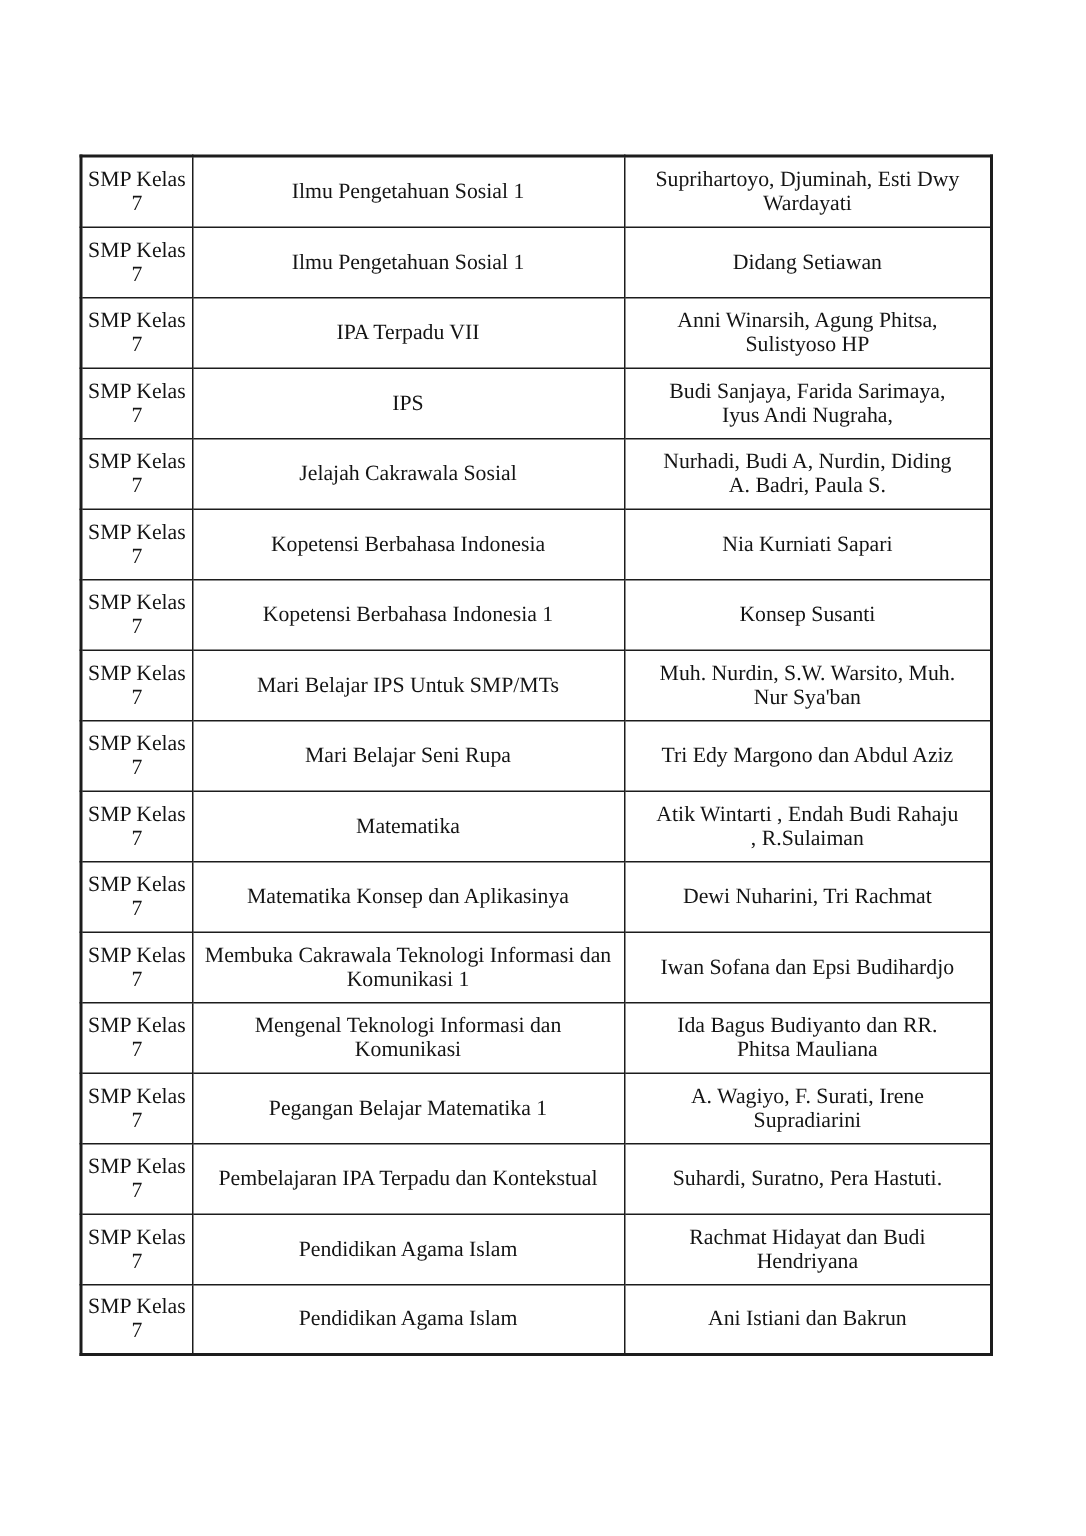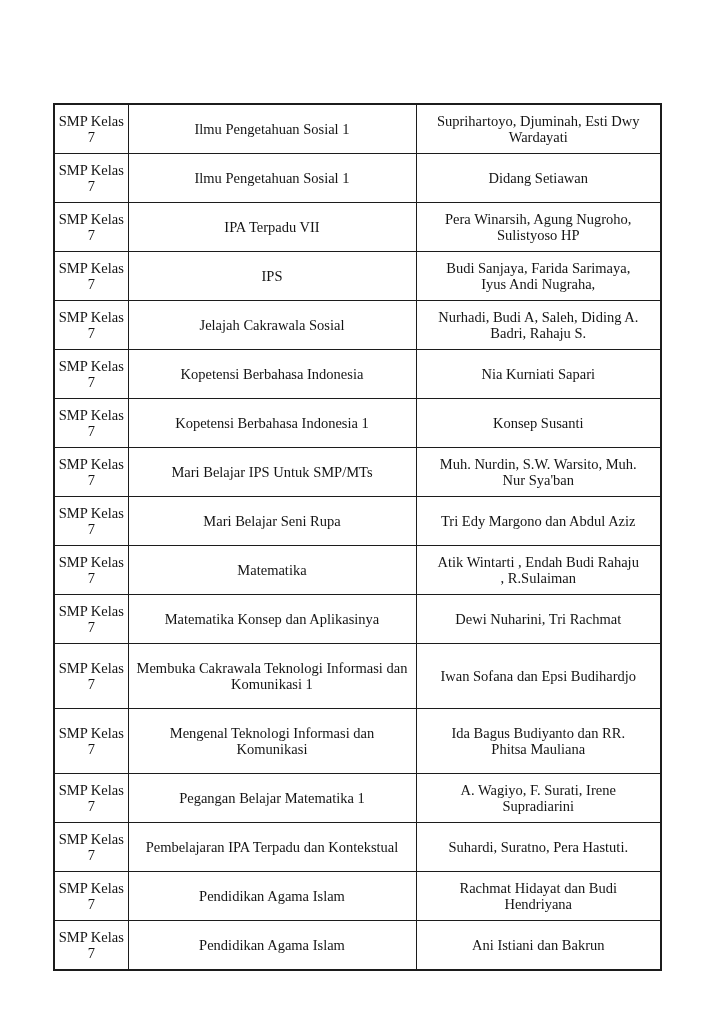--- a/index.html
+++ b/index.html
@@ -32,21 +32,21 @@
   table.books td {
     border: 1px solid var(--border-color, #1c1c1c);
     text-align: center;
     vertical-align: middle;
     font-size: 14.5px;
     line-height: 16px;
     padding: 2px 4px;
     overflow: hidden;
   }
   table.books td.kelas   { padding: 2px 2px; }
-  table.books td.judul   { padding: 16px 6px; }
+  table.books td.judul   { padding: 1px 6px; }
   table.books td.penulis { padding: 2px 20px; }
 </style>
 </head>
 <body>
 
 <div class="page">
   <table class="books">
     <colgroup>
       <col class="c1">
       <col class="c2">
@@ -61,33 +61,33 @@
 
   <tr>
     <td class="kelas">SMP Kelas 7</td>
     <td class="judul">Ilmu Pengetahuan Sosial 1</td>
     <td class="penulis">Didang Setiawan</td>
   </tr>
 
   <tr>
     <td class="kelas">SMP Kelas 7</td>
     <td class="judul">IPA Terpadu VII</td>
-    <td class="penulis">Pera Winarsih, Agung Nugroho, Sulistyoso HP</td>
+    <td class="penulis">Anni Winarsih, Agung Phitsa, Sulistyoso HP</td>
   </tr>
 
   <tr>
     <td class="kelas">SMP Kelas 7</td>
     <td class="judul">IPS</td>
     <td class="penulis">Budi Sanjaya, Farida Sarimaya, Iyus Andi Nugraha,</td>
   </tr>
 
   <tr>
     <td class="kelas">SMP Kelas 7</td>
     <td class="judul">Jelajah Cakrawala Sosial</td>
-    <td class="penulis">Nurhadi, Budi A, Saleh, Diding A. Badri, Rahaju S.</td>
+    <td class="penulis">Nurhadi, Budi A, Nurdin, Diding A. Badri, Paula S.</td>
   </tr>
 
   <tr>
     <td class="kelas">SMP Kelas 7</td>
     <td class="judul">Kopetensi Berbahasa Indonesia</td>
     <td class="penulis">Nia Kurniati Sapari</td>
   </tr>
 
   <tr>
     <td class="kelas">SMP Kelas 7</td>

